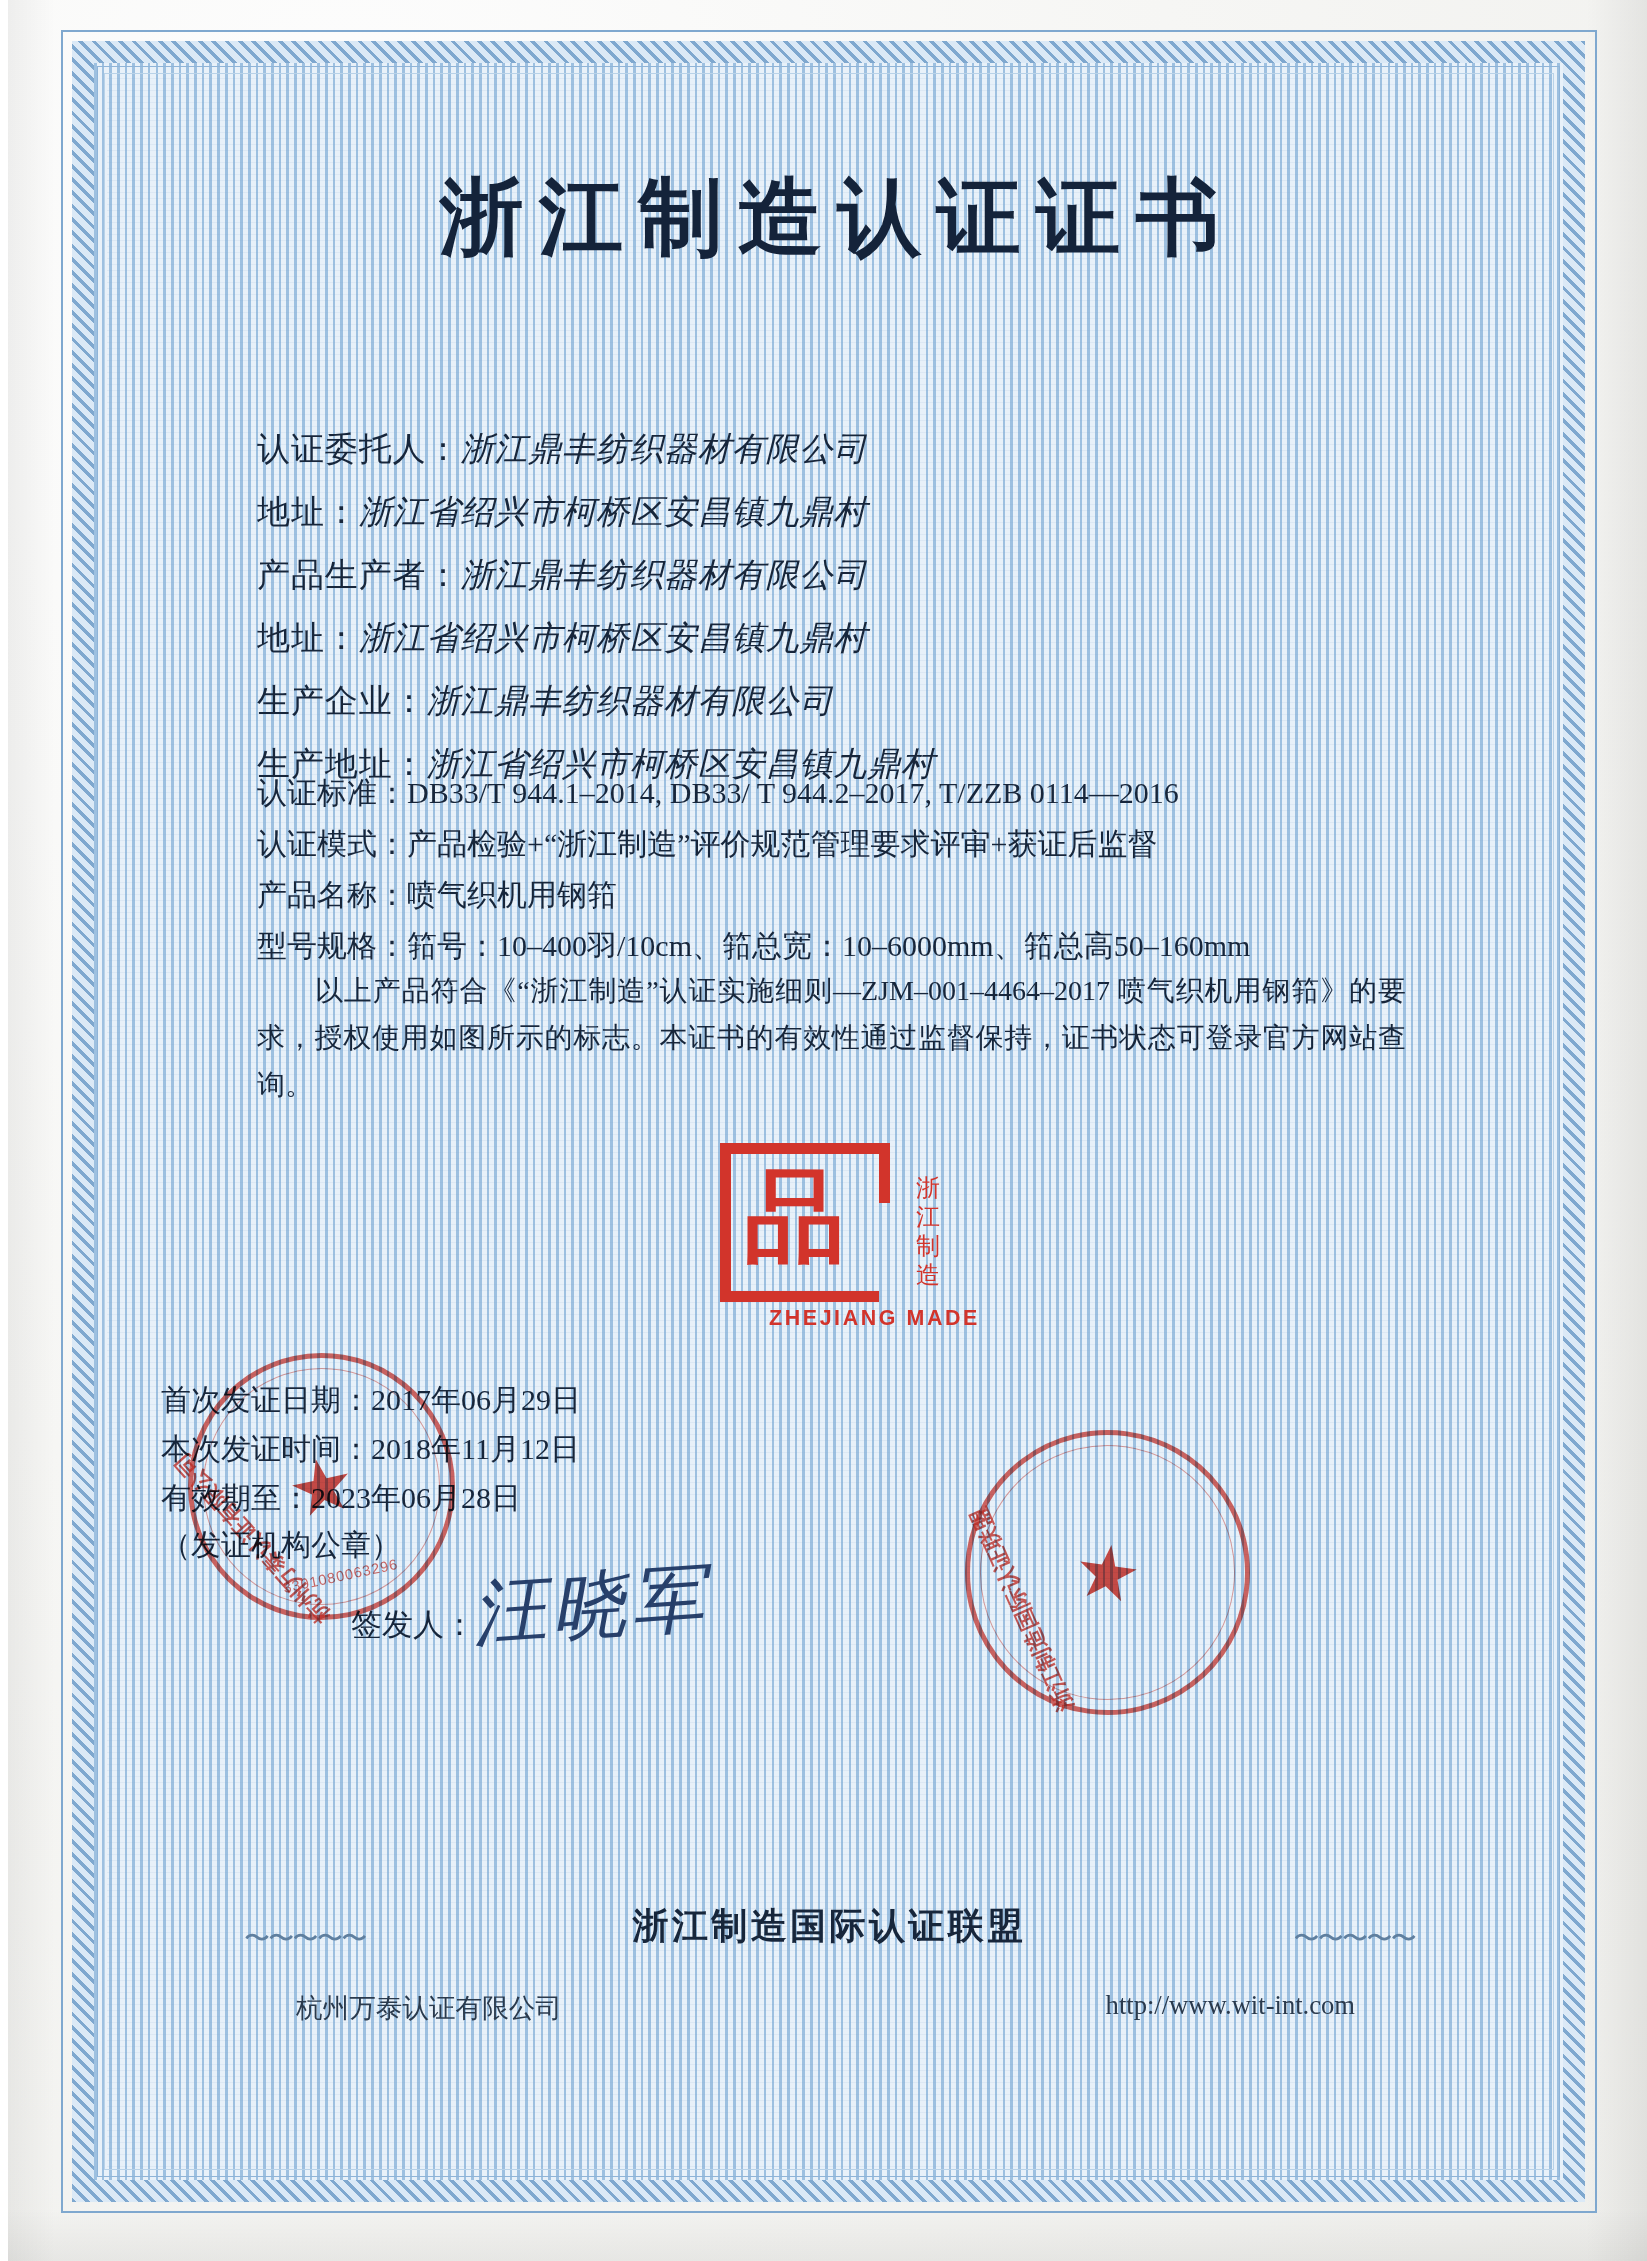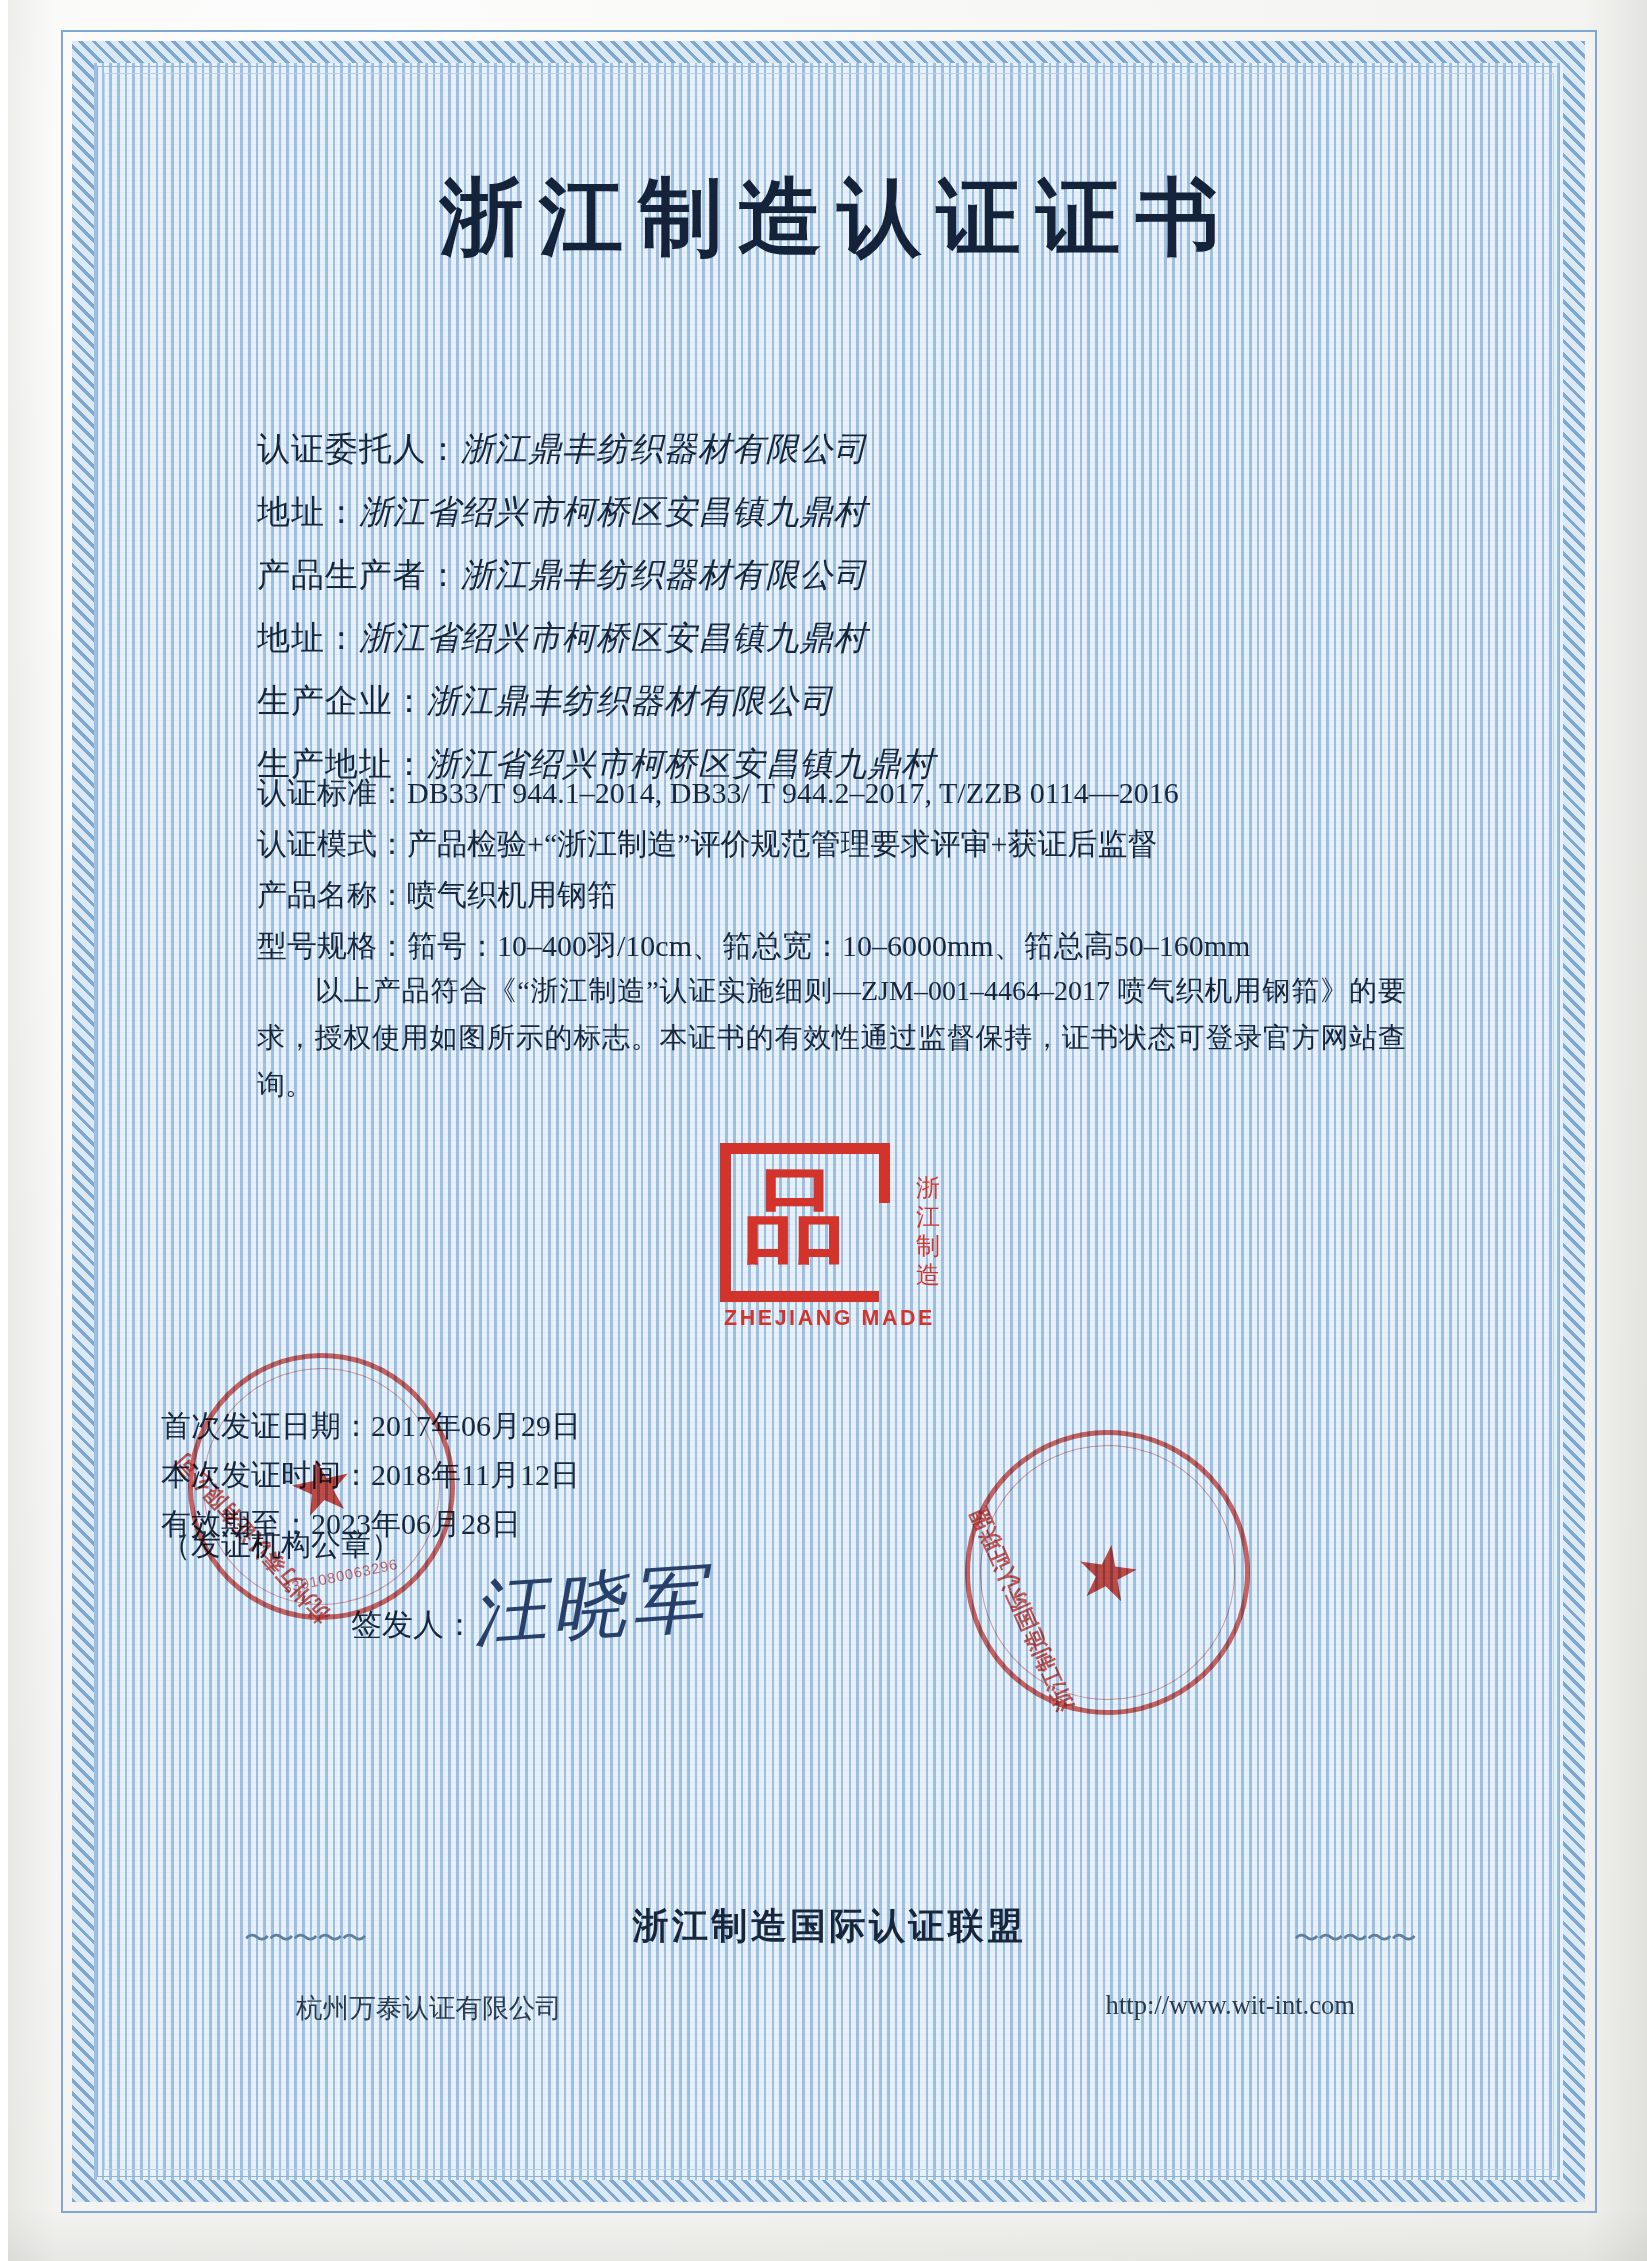--- a/index.html
+++ b/index.html
@@ -203,29 +203,29 @@
   .logo .logo-en{
     position:absolute;
     left:0; top:163px;
     width:100%;
     text-align:center;
     font-family:"Liberation Sans", sans-serif;
     font-size:21.4px;
     letter-spacing:2.6px;
     color:#d2342b;
     font-weight:700;
+    padding-left:45px;
   }
 
   
   .dates{
     position:absolute;
     top:1300px;
     left:54px;
     width:600px;
-    margin-top:26px;
   }
   .date-row{
     font-size:30px;
     line-height:49px;
     color:#17263b;
     white-space:nowrap;
   }
   .seal-note{
     position:absolute;
     top:1450px;

